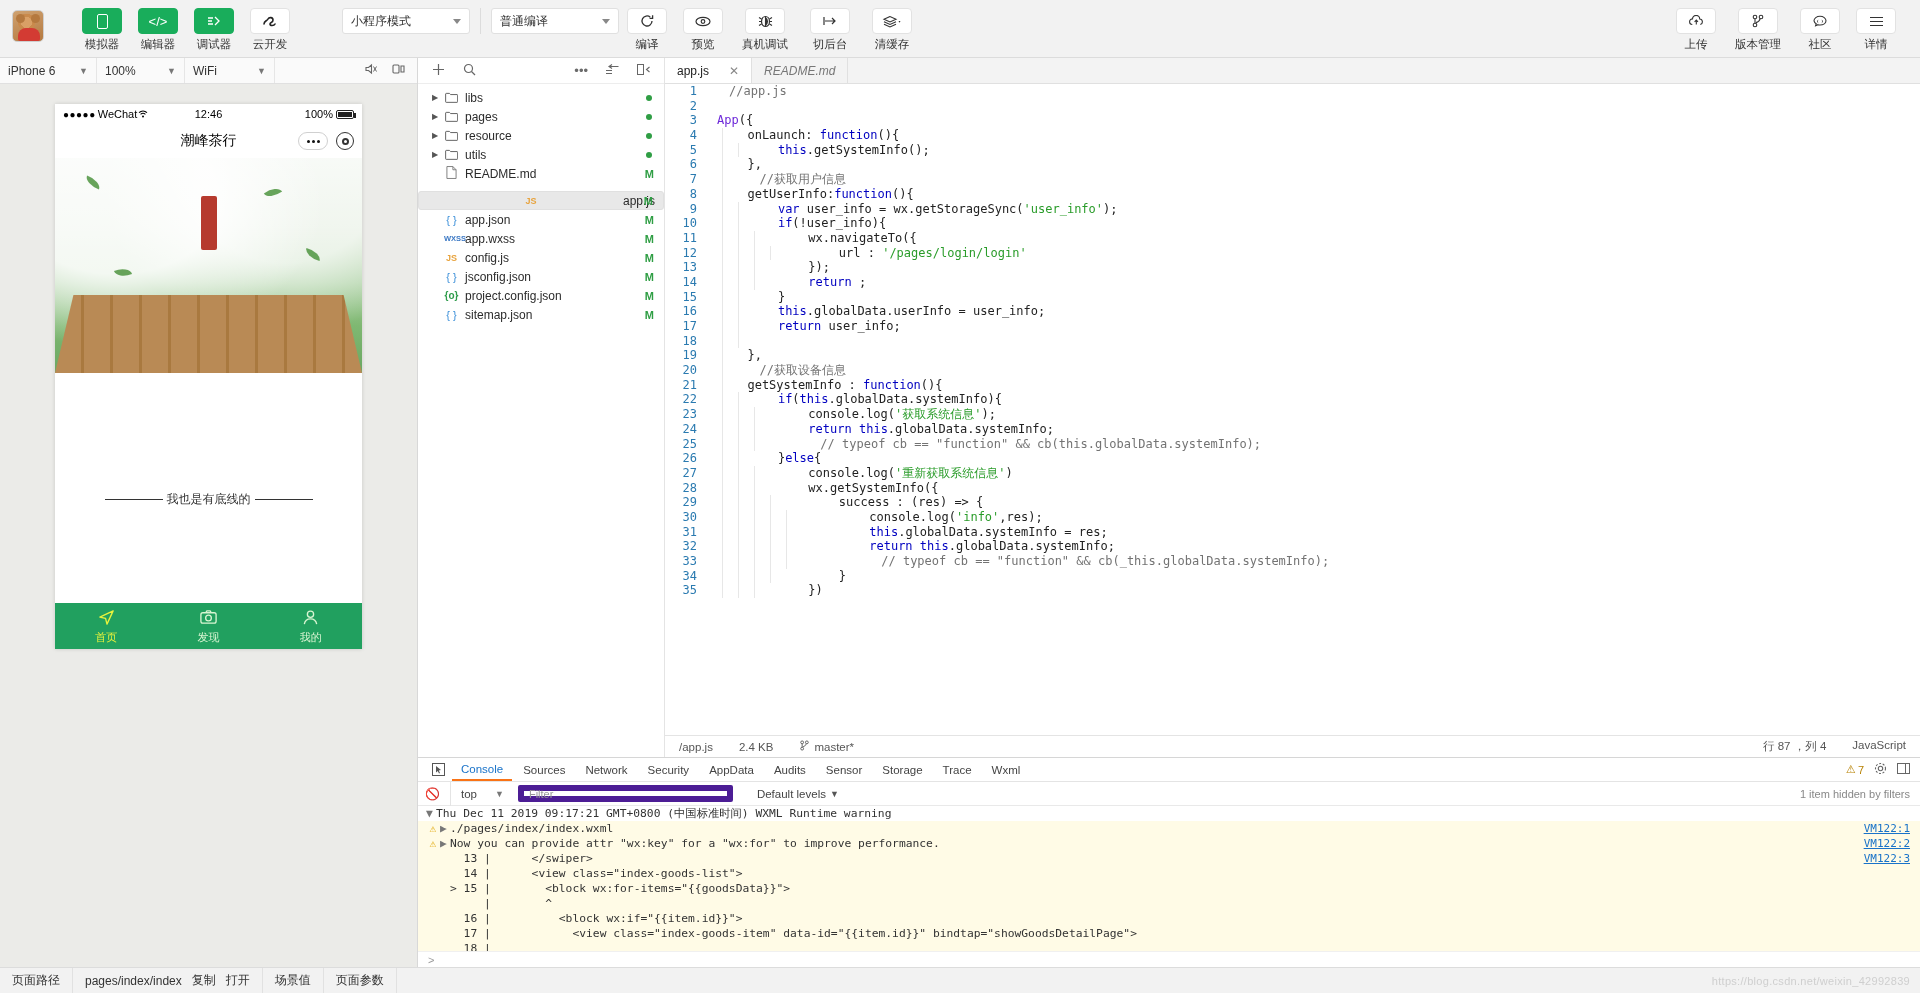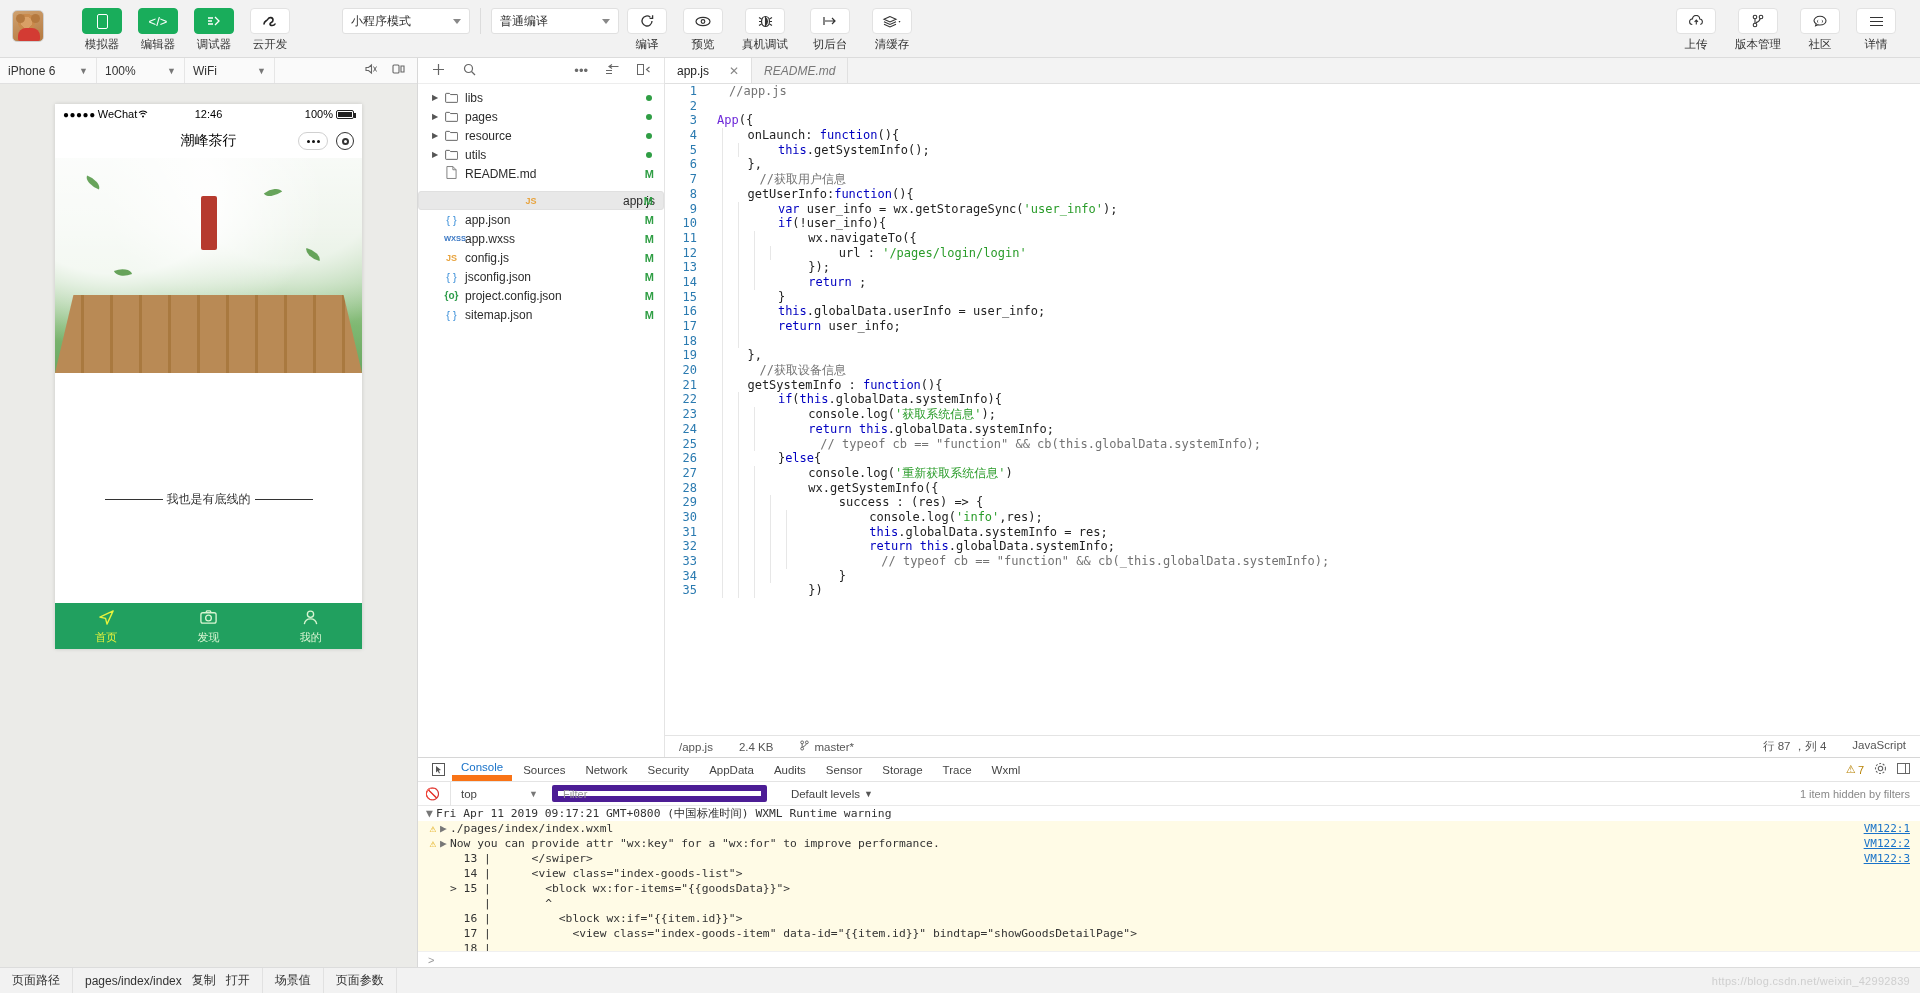--- a/index.html
+++ b/index.html
@@ -151,26 +151,26 @@
   .k{color:#0000c0;} .str{color:#2a9c2a;} .cm{color:#737373;margin-left:12px;}
   .fn{color:#6d28d9;}
   .statusbar{ height:22px; flex:0 0 22px; background:#fff; border-top:1px solid #e4e4e4; display:flex; align-items:center; font-size:11.5px; color:#555; padding:0 14px; gap:26px;}
   .statusbar .right{ margin-left:auto; display:flex; gap:26px;}
 
   
   .console{ height:210px; flex:0 0 210px; background:#fff; border-top:1px solid #d6d6d6; display:flex; flex-direction:column;}
   .cs-tabs{ height:24px; display:flex; align-items:center; border-bottom:1px solid #e4e4e4; padding-left:8px; gap:2px;}
   .cs-pick{ width:24px; display:flex; align-items:center; justify-content:center; color:#555;}
   .cs-tab{ padding:0 9px; height:23px; display:flex; align-items:center; font-size:11.5px; color:#444; cursor:pointer;}
-  .cs-tab.active{ color:#1a73c9; border-bottom:6px solid #f97316;}
+  .cs-tab.active{ color:#1a73c9; border-bottom:2px solid #f97316;}
   .cs-right{ margin-left:auto; display:flex; align-items:center; gap:10px; padding-right:10px; font-size:11px; color:#666;}
   .warnbadge{ color:#b78103; display:flex; align-items:center; gap:2px;}
   .cs-filter{ height:24px; display:flex; align-items:center; border-bottom:1px solid #e9e9e9; padding-left:6px; gap:8px; font-size:11.5px; color:#444;}
   .ban{ width:18px; text-align:center; color:#666; font-size:12px;}
-  .cs-sel{ display:flex; align-items:center; gap:52px; border-left:1px solid #e4e4e4; padding:0 6px 0 10px; height:24px;}
+  .cs-sel{ display:flex; align-items:center; gap:18px; border-left:1px solid #e4e4e4; padding:0 6px 0 10px; height:24px;}
   .cs-input{ width:215px; height:17px; border:6px solid #4c1d95; border-radius:2px; padding:0 5px; font-size:11px; color:#999; display:flex; align-items:center;}
   .cs-levels{ margin-left:16px; display:flex; align-items:center; gap:4px;}
   .cs-hidden{ margin-left:auto; padding-right:10px; color:#888; font-size:11px; display:flex; align-items:center; gap:10px;}
   .cs-log{ flex:1; overflow:hidden; font-family:"DejaVu Sans Mono","Liberation Mono",monospace; font-size:11.3px; line-height:15px;}
   .logrow{ display:flex; align-items:flex-start; padding-left:8px; position:relative; white-space:pre;}
   .logrow .vm{ position:absolute; right:10px; color:#1a73c9; text-decoration:underline; font-size:11px;}
   .warnblk{ background:#fffbe6; }
   .wico{ color:#e0a500; width:14px; flex:0 0 14px; text-align:center;}
   .arrw{ color:#777; width:10px; flex:0 0 10px;}
   .cs-prompt{ height:16px; display:flex; align-items:center; padding-left:10px; color:#999; font-size:11px; border-top:1px solid #f0f0f0;}
@@ -672,21 +672,21 @@
           </div>
           <div class="cs-levels">
             <span>Default levels</span>
             <span style="font-size:9px;color:#555">▼</span>
           </div>
           <div class="cs-hidden">
             <span>1 item hidden by filters</span>
           </div>
         </div>
         <div class="cs-log">
-            <div class="logrow"><span class="arrw">▼</span><span>Fri Apr 11 2019 09:17:21 GMT+0800 (中国标准时间) WXML Runtime warning</span></div>
+            <div class="logrow"><span class="arrw">▼</span><span>Thu Dec 11 2019 09:17:21 GMT+0800 (中国标准时间) WXML Runtime warning</span></div>
             <div class="logrow warnblk"><span class="wico">⚠</span><span class="arrw">▶</span><span>./pages/index/index.wxml</span><span class="vm">VM122:1</span></div>
             <div class="logrow warnblk"><span class="wico">⚠</span><span class="arrw">▶</span><span>Now you can provide attr "wx:key" for a "wx:for" to improve performance.</span><span class="vm">VM122:2</span></div>
             <div class="logrow warnblk"><span class="wico"></span><span class="arrw"></span><span>  13 |      &lt;/swiper&gt;</span><span class="vm">VM122:3</span></div>
             <div class="logrow warnblk"><span class="wico"></span><span class="arrw"></span><span>  14 |      &lt;view class="index-goods-list"&gt;</span></div>
             <div class="logrow warnblk"><span class="wico"></span><span class="arrw"></span><span>&gt; 15 |        &lt;block wx:for-items="{{goodsData}}"&gt;</span></div>
             <div class="logrow warnblk"><span class="wico"></span><span class="arrw"></span><span>     |        ^</span></div>
             <div class="logrow warnblk"><span class="wico"></span><span class="arrw"></span><span>  16 |          &lt;block wx:if="{{item.id}}"&gt;</span></div>
             <div class="logrow warnblk"><span class="wico"></span><span class="arrw"></span><span>  17 |            &lt;view class="index-goods-item" data-id="{{item.id}}" bindtap="showGoodsDetailPage"&gt;</span></div>
             <div class="logrow warnblk"><span class="wico"></span><span class="arrw"></span><span>  18 |</span></div>
           </div>

